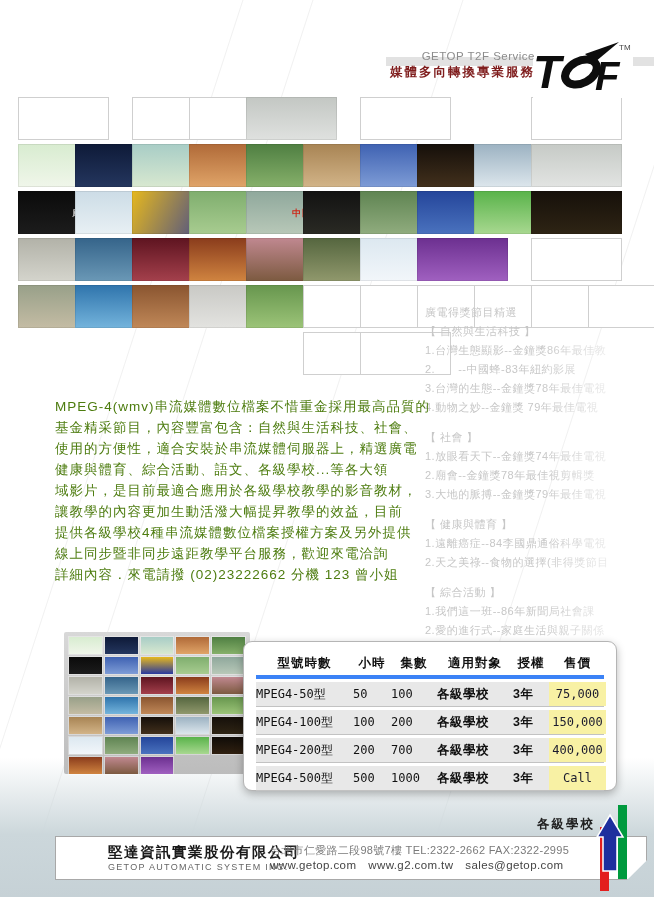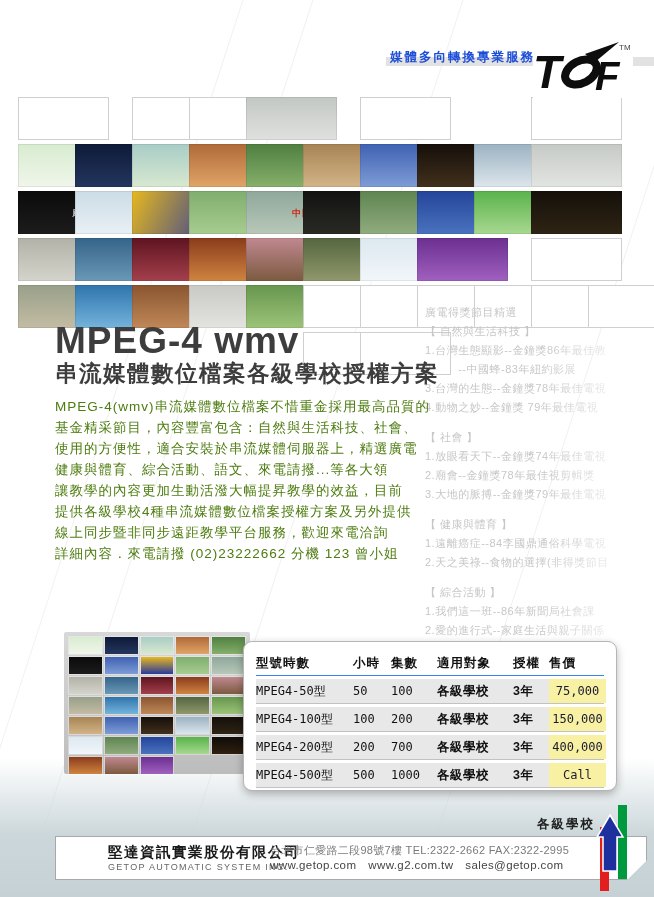--- a/index.html
+++ b/index.html
@@ -5,21 +5,21 @@
   html,body{margin:0;padding:0;}
   body{background:#888;display:flex;justify-content:center;}
   .page{position:relative;width:654px;height:897px;background:#ffffff;overflow:hidden;
         font-family:"Liberation Sans","DejaVu Sans",sans-serif;color:#333;}
   
   .diag{position:absolute;width:1px;height:1500px;background:#000;opacity:.06;top:-250px;transform:rotate(18deg);}
   
   .hdr-strip{position:absolute;left:386px;top:57px;right:0;height:9px;background:#e2e2e2;}
   .hdr-text{position:absolute;left:300px;top:49px;width:235px;text-align:right;z-index:3;}
   .hdr-en{font-size:11.5px;color:#8c8c8c;letter-spacing:.5px;line-height:15px;}
-  .hdr-zh{font-size:12.5px;color:#1d4ed8;font-weight:bold;letter-spacing:2px;line-height:16px;}
+  .hdr-zh{font-size:12.5px;color:#7f1d1d;font-weight:bold;letter-spacing:2px;line-height:16px;}
   .t2f-box{position:absolute;left:533px;top:40px;width:100px;height:58px;background:#fff;z-index:2;}
   
   .thumb-grid{position:absolute;left:0;top:0;width:654px;height:897px;z-index:1;}
   .tcell{position:absolute;width:50px;height:43px;padding-left:41px;}
   .tcell.box{background:#fff;border:1px solid #cfcfcf;width:48px;height:41px;}
   .tcell.photo{box-shadow:0 0 0 1px rgba(0,0,0,.08) inset;display:flex;align-items:center;justify-content:center;overflow:hidden;}
   .tcell.photo span{font-size:9px;font-weight:bold;letter-spacing:1px;text-align:center;line-height:10px;}
   
   .title-block{position:absolute;left:55px;top:322px;z-index:5;}
   .title-en{font-size:37px;font-weight:600;color:#3d3d3d;letter-spacing:1px;line-height:38px;}
@@ -32,21 +32,21 @@
       -webkit-mask-image:linear-gradient(90deg,#000 48%,rgba(0,0,0,.3) 80%,transparent 98%);
       mask-image:linear-gradient(90deg,#000 48%,rgba(0,0,0,.3) 80%,transparent 98%);}
   .pl-title,.pl-head,.pl-item{font-size:11px;line-height:19px;letter-spacing:.5px;white-space:nowrap;}
   .pl-head{margin-top:0;}
   .pl-head.gap{margin-top:11px;}
   
   .price-card{position:absolute;left:243px;top:641px;width:374px;height:150px;background:#fff;
       border:1px solid #b5b5b5;border-radius:9px;box-shadow:0 3px 8px rgba(0,0,0,.28);z-index:6;
       padding:9px 12px;box-sizing:border-box;}
   .prow{display:grid;grid-template-columns:97px 38px 46px 76px 36px 57px;align-items:center;}
-  .phead{height:24px;border-bottom:1px solid #3b82f6;margin-bottom:3px;}
+  .phead{height:24px;border-bottom:4px solid #3b82f6;margin-bottom:3px;text-align:center;}
   .phead .pcell{font-size:12.5px;font-weight:bold;color:#111;letter-spacing:1px;}
   .pdata{background:#e8e8e8;height:24px;border-bottom:1px solid #c2c2c2;margin-bottom:3px;}
   .pcell{font-size:12.5px;color:#111;}
   .pcell.mono{font-family:"DejaVu Sans Mono","Liberation Mono",monospace;font-size:12px;}
   .pcell.zh{font-weight:600;letter-spacing:.5px;}
   .pcell.price{height:100%;display:flex;align-items:center;justify-content:center;
       font-family:"DejaVu Sans Mono","Liberation Mono",monospace;font-size:12px;color:#1a1a2e;}
   
   .mini-mosaic{position:absolute;left:64px;top:632px;width:186px;height:142px;z-index:5;
       background:linear-gradient(180deg,#d8d8d8,#bcbcbc);border-radius:2px;padding:5px;box-sizing:border-box;
@@ -81,20 +81,21 @@
 
   <div class="diag" style="left:150px"></div>
   <div class="diag" style="left:300px"></div>
   <div class="diag" style="left:80px"></div>
   <div class="diag" style="left:545px"></div>
 
   <div class="bottom-strip"></div>
 
   <div class="hdr-strip"></div>
   <div class="hdr-text">
+    <div class="hdr-en">GETOP T2F Service</div>
     <div class="hdr-zh">媒體多向轉換專業服務</div>
   </div>
   <div class="t2f-box">
     <svg width="100" height="58" viewBox="0 0 100 58">
       <text x="0" y="48" font-size="46" font-weight="900" font-style="italic" fill="#0d0d0d" font-family="Liberation Sans, sans-serif">T</text>
       <g transform="rotate(-28 48 32)">
         <ellipse cx="48" cy="32" rx="17" ry="11" fill="none" stroke="#0d0d0d" stroke-width="8"></ellipse>
       </g>
       <path d="M52 14 L86 2 L62 22 Z" fill="#0d0d0d"></path>
       <text x="62" y="50" font-size="40" font-weight="900" font-style="italic" fill="#0d0d0d" font-family="Liberation Sans, sans-serif">F</text>
@@ -150,30 +151,27 @@
       <div class="tcell box" style="left: 303px; top: 285px;"></div>
       <div class="tcell box" style="left: 360px; top: 285px;"></div>
       <div class="tcell box" style="left: 417px; top: 285px;"></div>
       <div class="tcell box" style="left: 474px; top: 285px;"></div>
       <div class="tcell box" style="left: 531px; top: 285px;"></div>
       <div class="tcell box" style="left: 588px; top: 285px;"></div>
       <div class="tcell box" style="left: 303px; top: 332px;"></div>
       <div class="tcell box" style="left: 360px; top: 332px;"></div>
     </div>
 
-  <div class="title-block">
-    <div class="title-en">MPEG-4 wmv</div>
-    <div class="title-zh">串流媒體數位檔案各級學校授權方案</div>
-  </div>
 
   <div class="body-text">
       <div class="bline">MPEG-4(wmv)串流媒體數位檔案不惜重金採用最高品質的</div>
       <div class="bline">基金精采節目，內容豐富包含：自然與生活科技、社會、</div>
       <div class="bline">使用的方便性，適合安裝於串流媒體伺服器上，精選廣電</div>
-      <div class="bline">健康與體育、綜合活動、語文、來電請撥...等各大領</div>
+      <div class="bline">健康與體育、綜合活動、語文、各級學校...等各大領</div>
+      <div class="bline">域影片，是目前最適合應用於各級學校教學的影音教材，</div>
       <div class="bline">讓教學的內容更加生動活潑大幅提昇教學的效益，目前</div>
       <div class="bline">提供各級學校4種串流媒體數位檔案授權方案及另外提供</div>
       <div class="bline">線上同步暨非同步遠距教學平台服務，歡迎來電洽詢</div>
       <div class="bline">詳細內容．來電請撥 (02)23222662 分機 123 曾小姐</div>
     </div>
 
   <div class="program-list">
     <div class="pl-title">廣電得獎節目精選</div>
   <div class="pl-head">【 自然與生活科技 】</div>
       <div class="pl-item">1.台灣生態顯影--金鐘獎86年最佳教</div>

